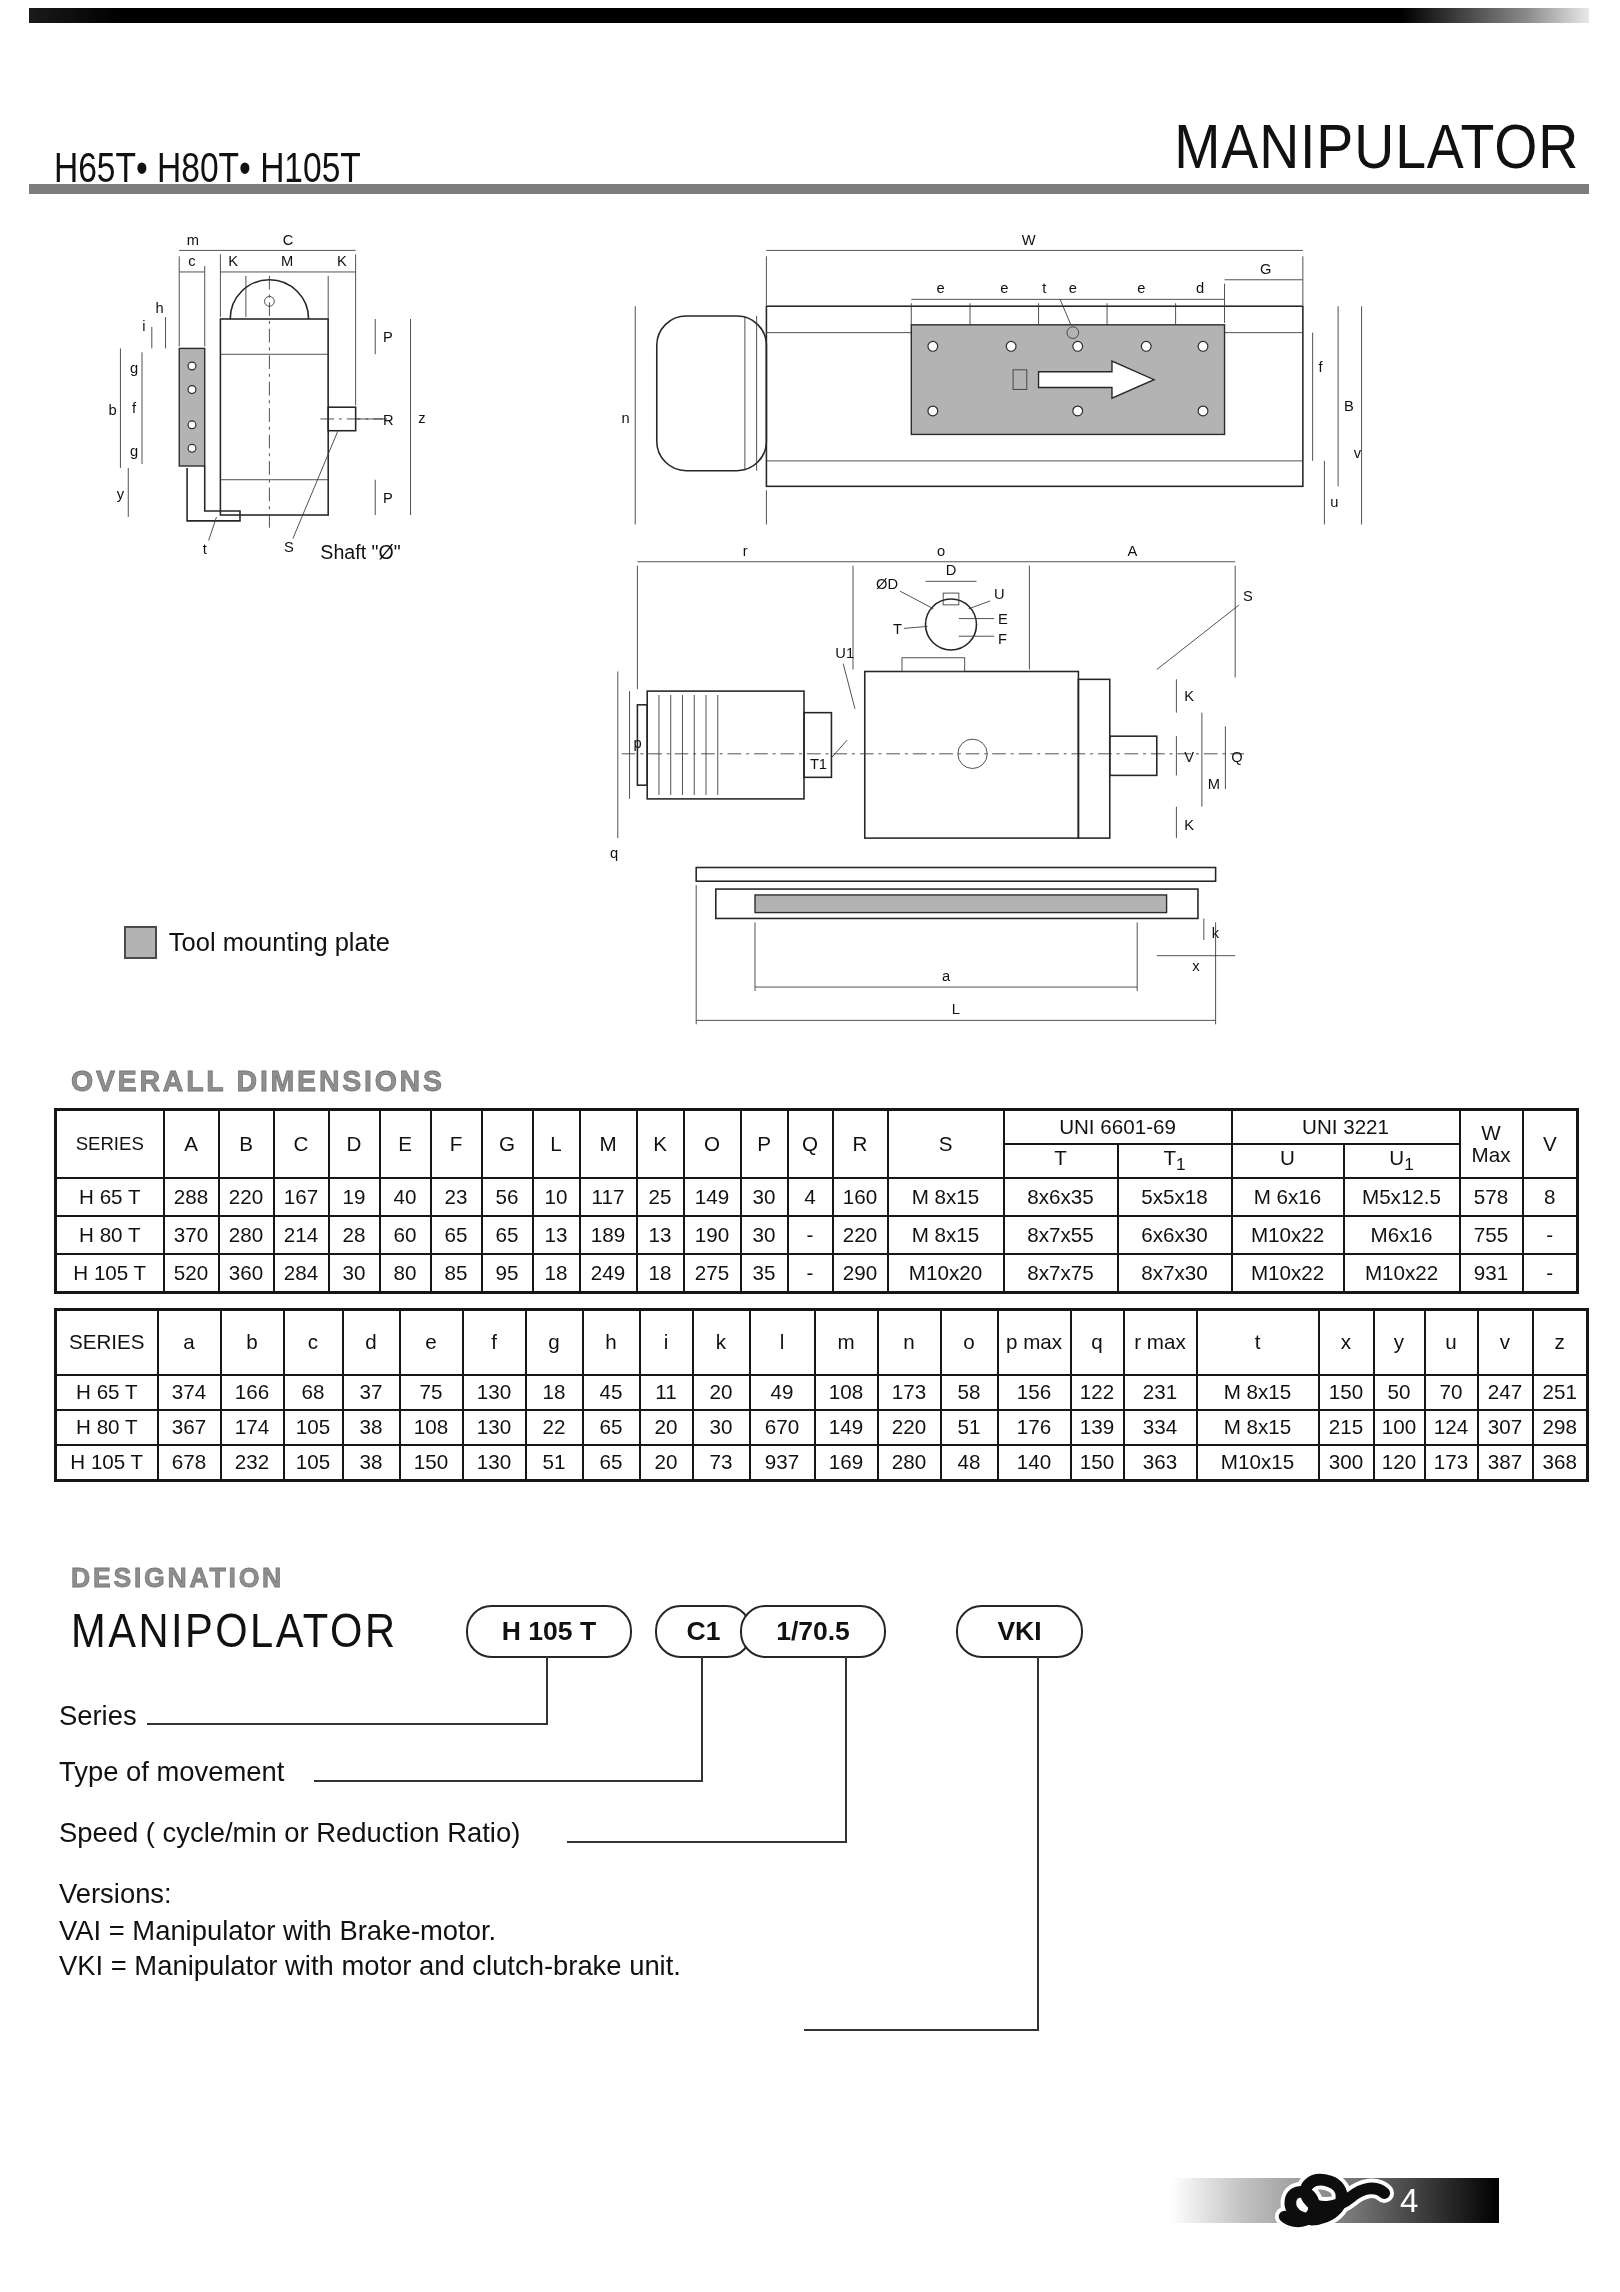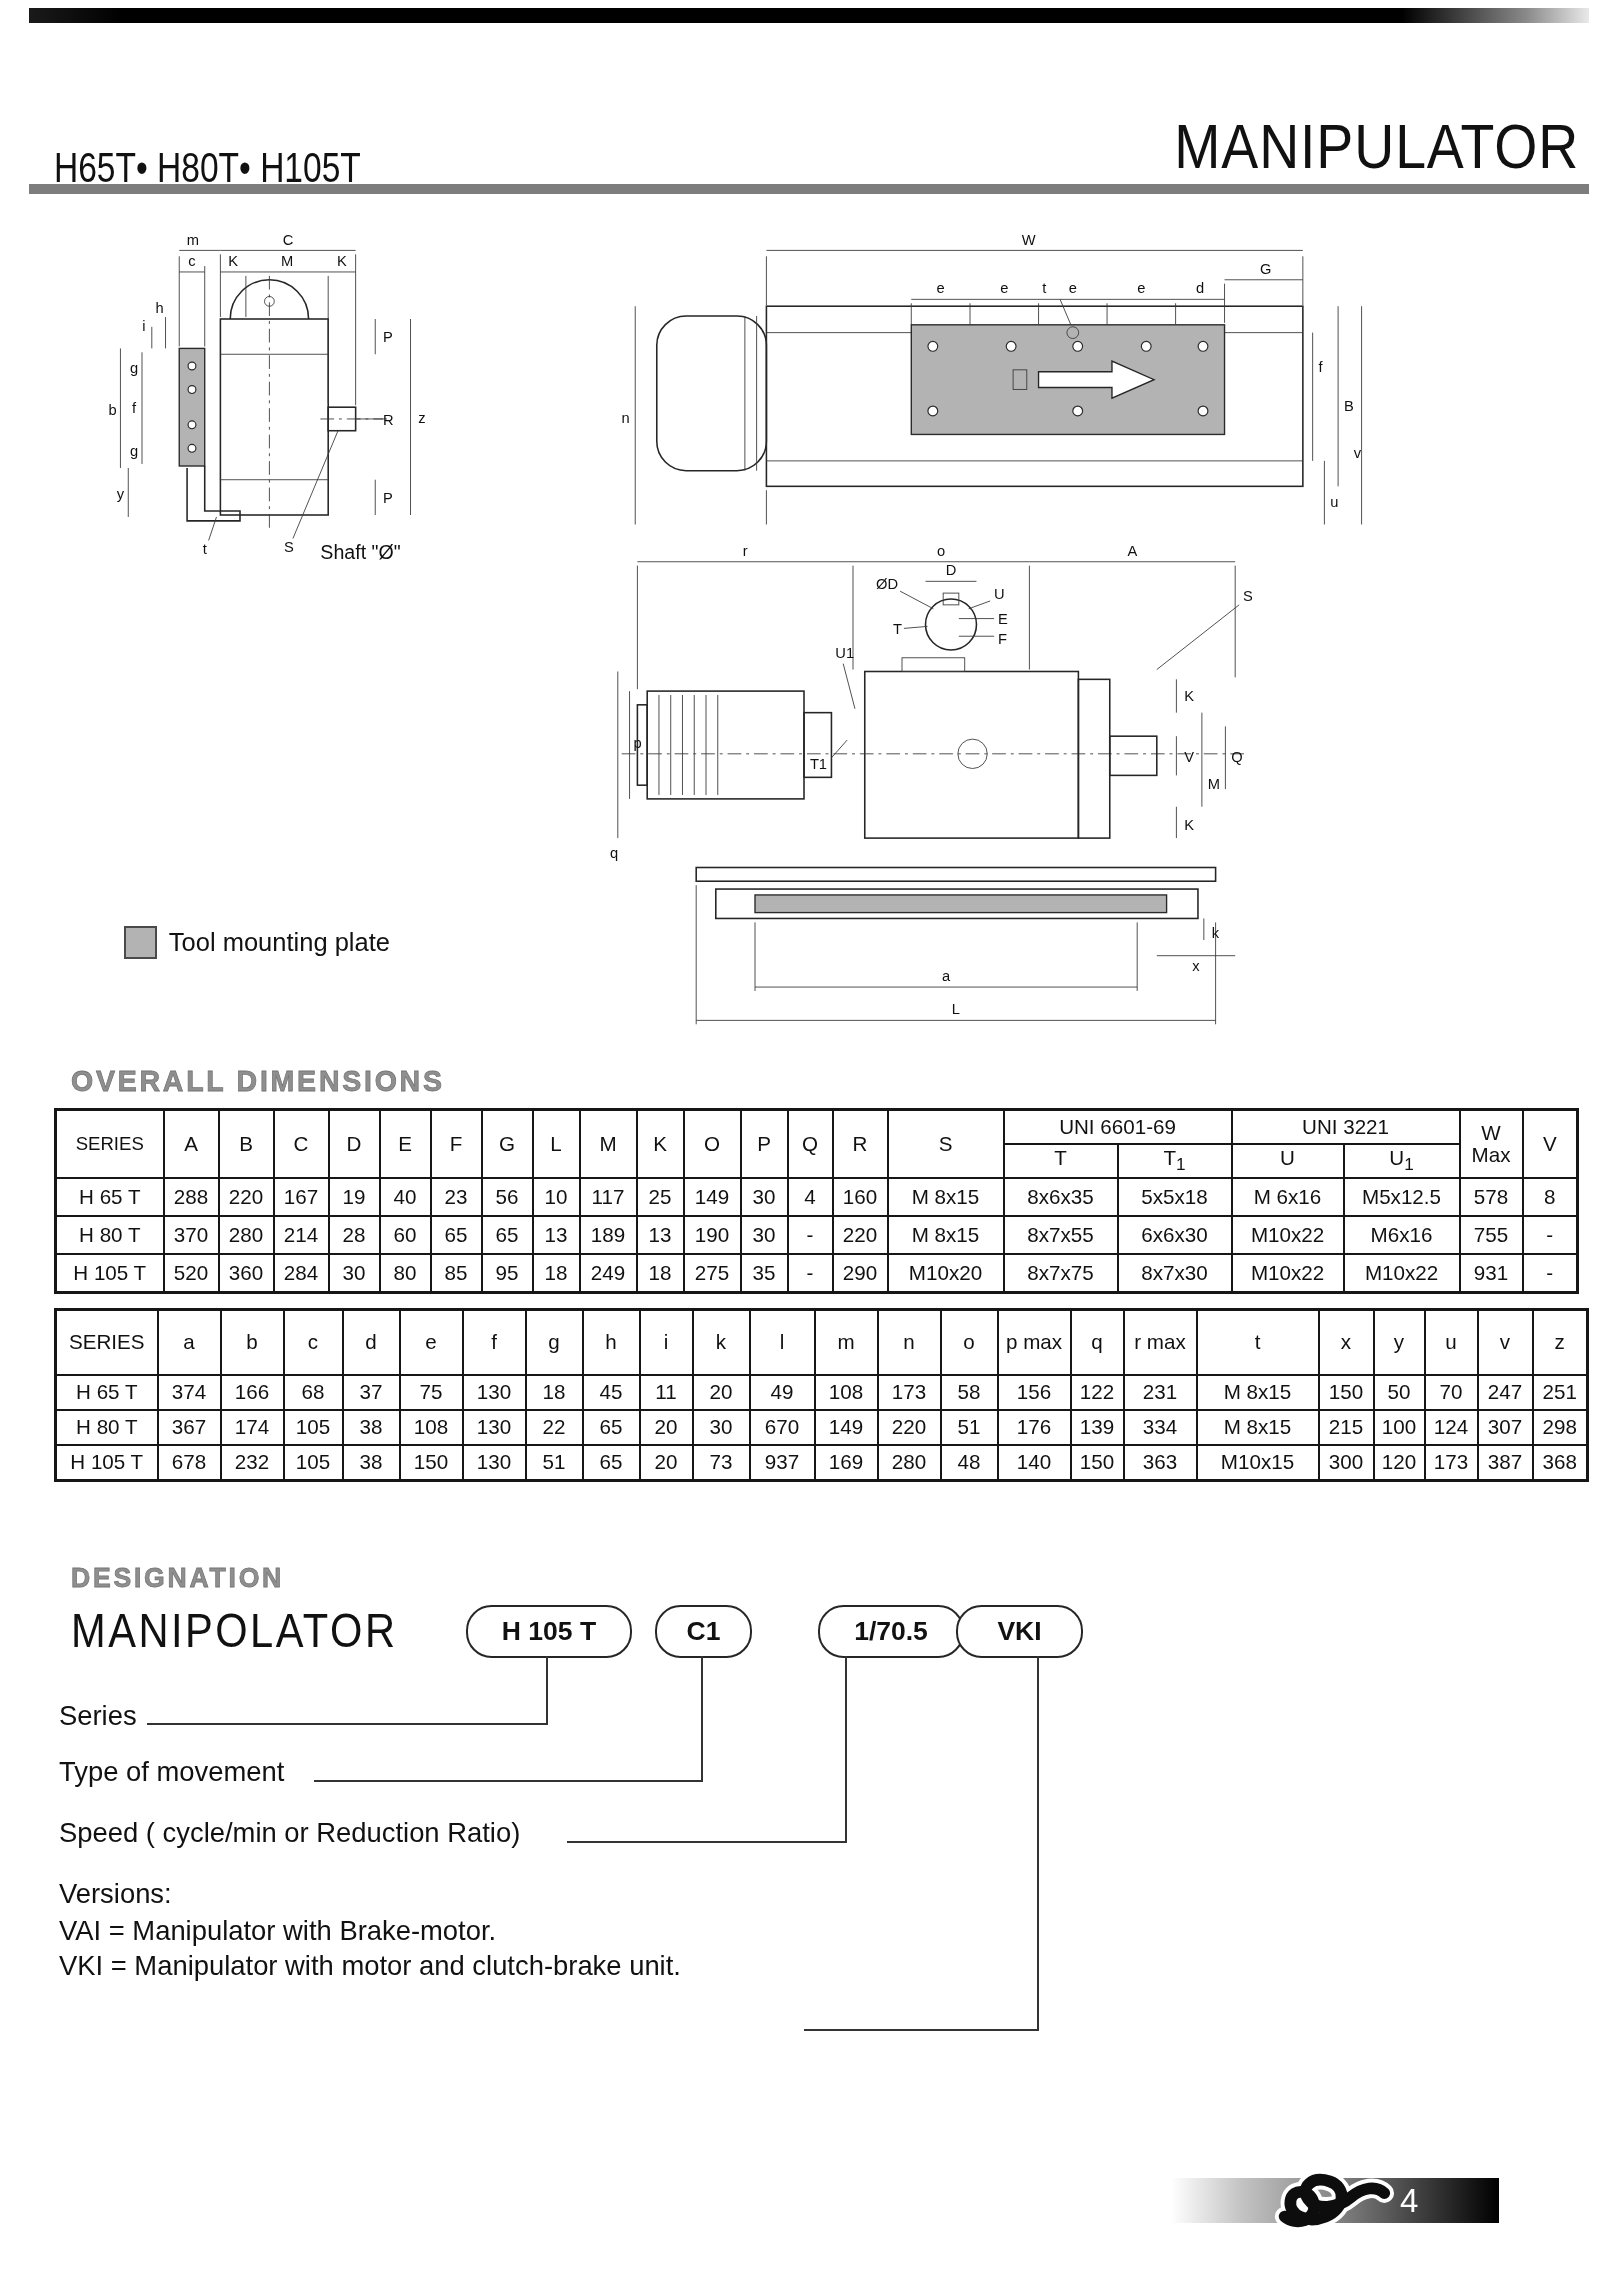--- a/index.html
+++ b/index.html
@@ -549,21 +549,21 @@
         </tr>
       </tbody>
   </table>
 
 
   <div class="abs gray-head" style="left:71px;top:1562px;font-size:28px">DESIGNATION</div>
   <div class="abs desig-word">MANIPOLATOR</div>
 
   <div class="pill" style="left:466px;top:1605px;width:162px">H 105 T</div>
   <div class="pill" style="left:655px;top:1605px;width:93px">C1</div>
-  <div class="pill" style="left:818px;top:1605px;width:142px">1/70.5</div>
+  <div class="pill" style="left:740px;top:1605px;width:142px">1/70.5</div>
   <div class="pill" style="left:956px;top:1605px;width:123px">VKI</div>
 
   <div class="vline" style="left:546px;top:1656px;height:69px"></div>
   <div class="vline" style="left:701px;top:1656px;height:125px"></div>
   <div class="vline" style="left:845px;top:1656px;height:186px"></div>
   <div class="vline" style="left:1037px;top:1656px;height:374px"></div>
   <div class="hline" style="left:147px;top:1723px;width:401px"></div>
   <div class="hline" style="left:314px;top:1780px;width:389px"></div>
   <div class="hline" style="left:567px;top:1841px;width:280px"></div>
   <div class="hline" style="left:804px;top:2029px;width:235px"></div>

